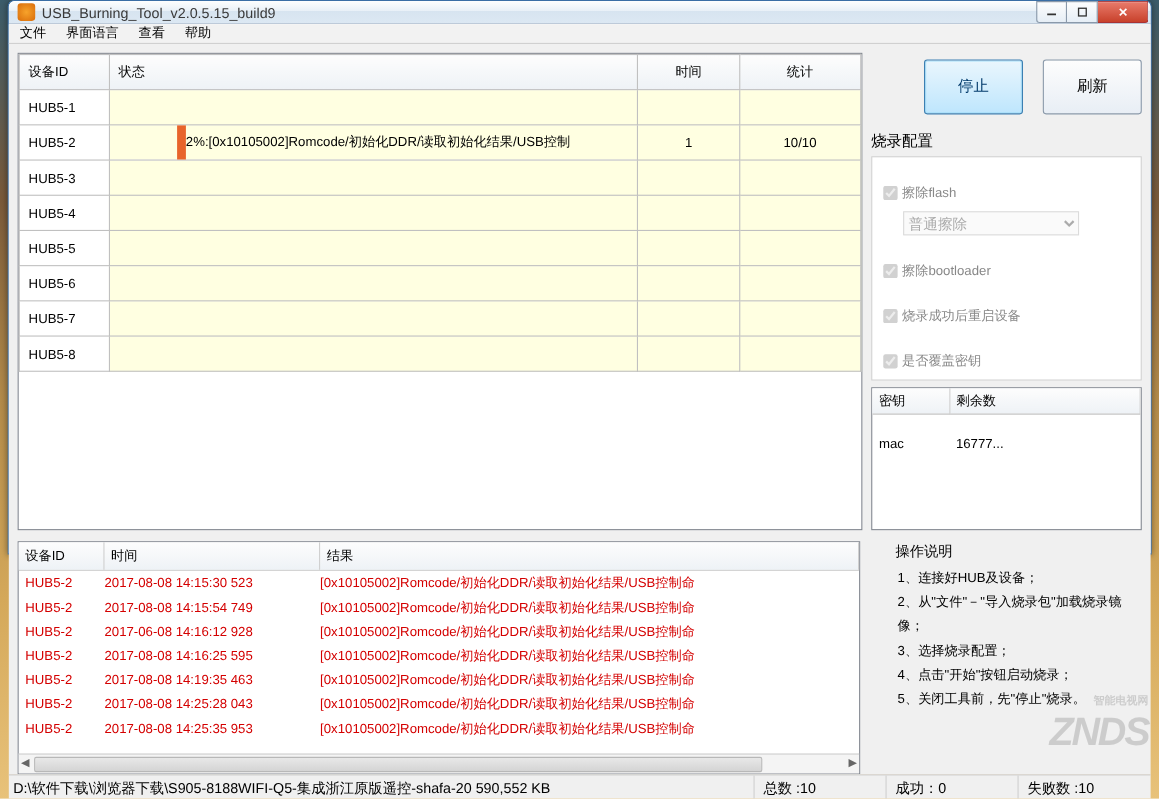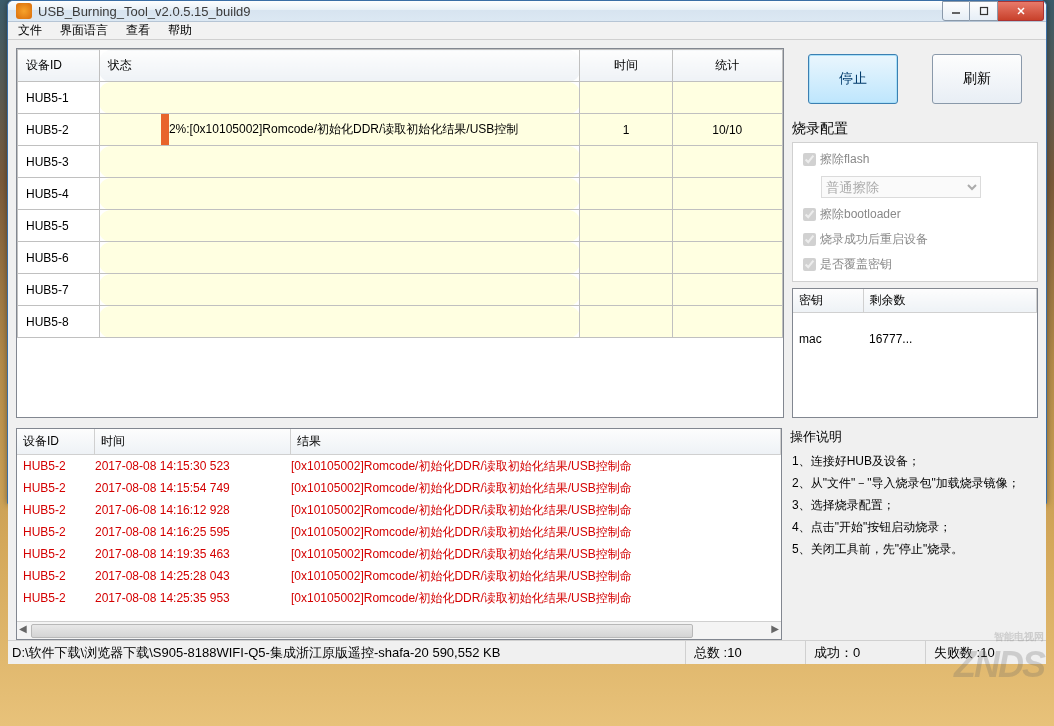--- a/index.html
+++ b/index.html
@@ -29,57 +29,57 @@
 .winbtn svg { width: 10px; height: 10px; }
 .menubar { height: 24px; background: #f2f2f2; border-bottom: 1px solid #d0d0d0; display: flex; align-items: center; padding-left: 10px; gap: 18px; }
 .menubar span { cursor: pointer; }
 .workarea { flex: 1; background: #f0f0f0; padding: 8px 8px 0 8px; display: flex; flex-direction: column; }
 .toprow { display: flex; gap: 8px; }
 .devtable-wrap { border: 1px solid #828790; background: #fff; }
 table.dev { border-collapse: collapse; width: 766px; }
 table.dev th, table.dev td { border: 1px solid #c0c0c0; text-align: left; height: 32px; padding: 0 8px; font-weight: normal; }
 table.dev th { background: linear-gradient(#fdfdfd,#eef2f6); }
 table.dev .cid { width: 80px; }
-table.dev .cst { width: 470px; padding: 0; border-radius: 12px; }
+table.dev .cst { width: 470px; padding: 0; }
 table.dev .ctm { width: 90px; text-align: center; }
 table.dev .cct { width: 108px; text-align: center; }
 .status-cell { display: flex; align-items: center; height: 100%; background: #ffffe1; justify-content: center; }
 .progbar { width: 8px; height: 100%; background: #e8642b; }
 .status-cell span { padding-left: 0; }
 table.dev tbody tr td { background: #ffffe1; }
 table.dev tbody tr td:first-child { background: #fff; }
 .rightcol { flex: 1; display: flex; flex-direction: column; gap: 6px; }
-.btnrow { display: flex; gap: 34px; justify-content: center; padding: 6px 0 10px; }
+.btnrow { display: flex; gap: 18px; justify-content: flex-end; padding: 6px 0 10px; }
 .bigbtn { width: 90px; height: 50px; border: 1px solid #8a99aa; background: linear-gradient(#fdfdfd,#e8eef5); border-radius: 3px; font-size: 14px; cursor: pointer; }
 .bigbtn.stop { border: 1px solid #3c7fb1; background: linear-gradient(#eaf6fd,#bee6fd); box-shadow: inset 0 0 0 1px #a8e0fa; color: #003a6b; }
 .cfgbox { }
 .cfgbox .hdr { font-size: 14px; margin-bottom: 4px; }
 .cfgbody { border: 1px solid #d0d0d0; background: #fff; padding: 8px 10px; display: flex; flex-direction: column; gap: 8px; }
-.cfgbody label { display: flex; align-items: center; gap: 4px; color: #888; }
+.cfgbody label { display: flex; align-items: center; gap: 4px; color: #888; margin-top: 16px; }
 .cfgbody input[type=checkbox] { accent-color: #888; }
 .cfgbody select { width: 160px; height: 22px; margin-left: 18px; color: #888; background: #f8f8f8; border: 1px solid #ccc; }
 .keytable { border: 1px solid #828790; background: #fff; height: 130px; }
 .keytable table { width: 100%; border-collapse: collapse; }
 .keytable th { text-align: left; background: linear-gradient(#fdfdfd,#eef2f6); border-bottom: 1px solid #d0d0d0; border-right: 1px solid #d0d0d0; padding: 3px 6px; font-weight: normal; }
 .keytable td { padding: 19px 6px; }
 .bottomrow { display: flex; gap: 8px; margin-top: 10px; height: 212px; }
 .logwrap { width: 766px; border: 1px solid #828790; background: #fff; display: flex; flex-direction: column; }
 .loghead { display: flex; background: linear-gradient(#fdfdfd,#eef2f6); border-bottom: 1px solid #d0d0d0; }
 .loghead div { padding: 4px 6px; border-right: 1px solid #d0d0d0; }
 .lh1 { width: 78px; } .lh2 { width: 196px; } .lh3 { flex: 1; }
 .logbody { flex: 1; overflow: hidden; }
 .logrow { display: flex; color: #d40000; line-height: 22px; }
 .logrow div:nth-child(1){ width: 78px; padding-left: 6px; }
 .logrow div:nth-child(2){ width: 196px; }
 .logrow div:nth-child(3){ flex: 1; white-space: nowrap; overflow: hidden; }
 .logsb { height: 18px; border-top: 1px solid #d0d0d0; background: #f4f4f4; position: relative; }
 .logsb::before { content:''; position:absolute; left:14px; top:2px; width:660px; height:12px; background: linear-gradient(#e8e8e8,#d4d4d4); border: 1px solid #b8b8b8; border-radius: 2px; }
 .logsb::after { content:'◀'; position:absolute; left:2px; top:1px; font-size:10px; color:#666; }
 .logsb .ra { position:absolute; right:2px; top:1px; font-size:10px; color:#666; }
-.instr { flex: 1; }
+.instr { flex: 1; margin-left: 24px; }
 .instr .hdr { font-size: 13px; margin-bottom: 4px; }
 .instr ol { list-style: none; padding-left: 2px; line-height: 22px; }
 .statusbar { height: 24px; border-top: 1px solid #d0d0d0; background: #f0f0f0; display: flex; align-items: flex-end; font-size: 13px; }
 .statusbar .sb1 { flex: 1; padding-left: 4px; border-right: 1px solid #d0d0d0; height: 100%; display: flex; align-items: center; }
 .statusbar .sbx { width: 120px; padding-left: 8px; border-right: 1px solid #d0d0d0; height: 100%; display: flex; align-items: center; }
 .statusbar .sbx:last-child { border-right: none; margin-top: 28px; }
 .watermark { position: absolute; right: 10px; bottom: 40px; opacity: .25; font-size: 36px; color: #666; pointer-events: none; font-weight: bold; font-style: italic; letter-spacing: -2px; }
 .watermark .sm { font-size: 10px; letter-spacing: 0; display: block; text-align: right; font-style: normal; }
 </style>
 </head>

